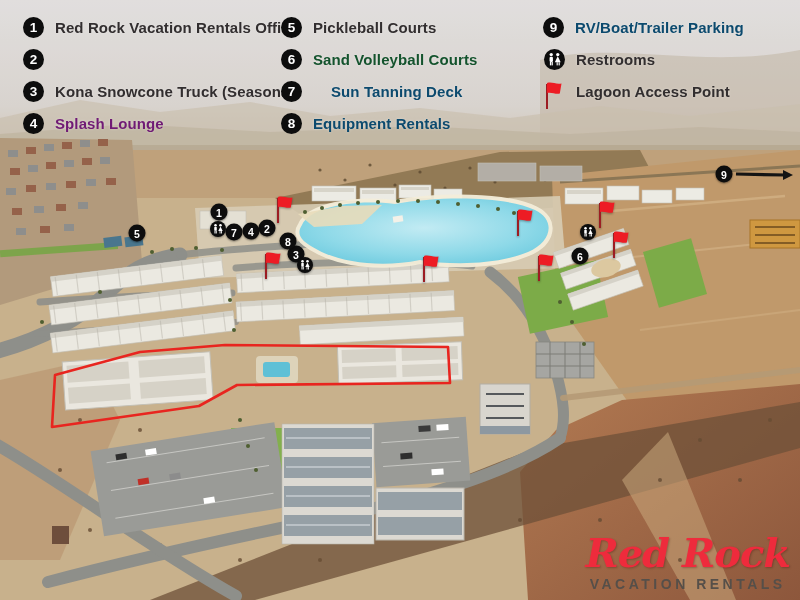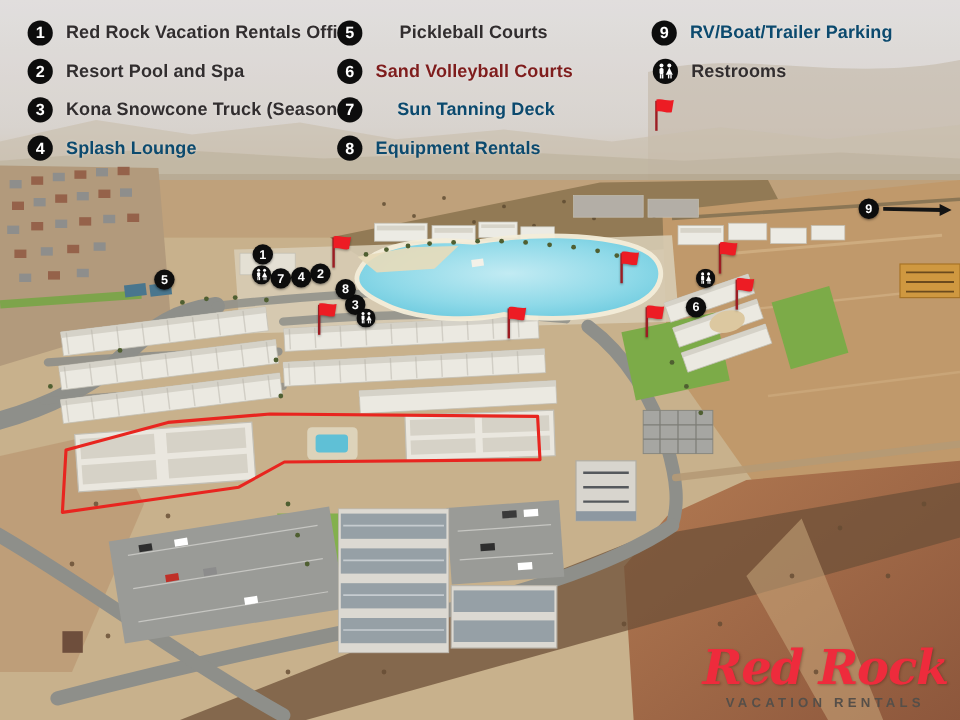--- a/index.html
+++ b/index.html
@@ -22,21 +22,21 @@
   .map-marker{position:absolute;width:17px;height:17px;border-radius:50%;display:flex;
               align-items:center;justify-content:center;font-size:10.5px;font-weight:bold;
               transform:translate(-50%,-50%);box-shadow:0 1px 2px rgba(0,0,0,.45);}
   .map-restroom{position:absolute;width:16px;height:16px;transform:translate(-50%,-50%);
                 filter:drop-shadow(0 1px 1px rgba(0,0,0,.4));}
   .map-flag{position:absolute;width:20px;height:30px;filter:drop-shadow(0 1px 1px rgba(0,0,0,.35));}
   #logo{position:absolute;right:10px;bottom:8px;text-align:center;}
   #logo .script{font-family:"DejaVu Serif",serif;font-style:italic;font-weight:bold;
                 font-size:40px;line-height:1;letter-spacing:-1px;
                 text-shadow:1px 1px 2px rgba(60,20,10,.3);}
-  #logo .sub{font-size:11px;letter-spacing:3.5px;margin-top:3px;font-weight:600;}
+  #logo .sub{font-size:14px;letter-spacing:3.5px;margin-top:3px;font-weight:600;}
 </style>
 </head>
 <body>
 
 <div id="stage">
 
   <svg id="scene" viewBox="0 0 800 600" preserveAspectRatio="none">
     <defs>
       <linearGradient id="sky" x1="0" y1="0" x2="0" y2="1">
         <stop offset="0" stop-color="#dcd9d8"></stop>
@@ -427,39 +427,38 @@
     </div>
 
   <div id="legend">
     <div class="legend-col" data-col="0">
         <div class="legend-item">
           <span class="badge" style="background: rgb(13, 13, 13); color: rgb(255, 255, 255);">1</span>
           <span class="legend-label" style="color: rgb(50, 46, 47);">Red Rock Vacation Rentals Office</span>
         </div>
         <div class="legend-item">
           <span class="badge" style="background: rgb(13, 13, 13); color: rgb(255, 255, 255);">2</span>
-          <span class="legend-label" style="color: rgb(50, 46, 47);">Resort Pool and Spa</span>
         </div>
         <div class="legend-item">
           <span class="badge" style="background: rgb(13, 13, 13); color: rgb(255, 255, 255);">3</span>
           <span class="legend-label" style="color: rgb(50, 46, 47);">Kona Snowcone Truck (Seasonal)</span>
         </div>
         <div class="legend-item">
           <span class="badge" style="background: rgb(13, 13, 13); color: rgb(255, 255, 255);">4</span>
-          <span class="legend-label" style="color: #0c4a6e;">Splash Lounge</span>
+          <span class="legend-label" style="color: #701a75;">Splash Lounge</span>
         </div>
       </div>
     <div class="legend-col" data-col="1">
         <div class="legend-item">
           <span class="badge" style="background: rgb(13, 13, 13); color: rgb(255, 255, 255);">5</span>
-          <span class="legend-label" style="color: rgb(50, 46, 47); margin-left: 20px;">Pickleball Courts</span>
+          <span class="legend-label" style="color: rgb(50, 46, 47);">Pickleball Courts</span>
         </div>
         <div class="legend-item">
           <span class="badge" style="background: rgb(13, 13, 13); color: rgb(255, 255, 255);">6</span>
-          <span class="legend-label" style="color: #7f1d1d;">Sand Volleyball Courts</span>
+          <span class="legend-label" style="color: #14532d;">Sand Volleyball Courts</span>
         </div>
         <div class="legend-item">
           <span class="badge" style="background: rgb(13, 13, 13); color: rgb(255, 255, 255);">7</span>
           <span class="legend-label" style="color: #0c4a6e; margin-left: 18px;">Sun Tanning Deck</span>
         </div>
         <div class="legend-item">
           <span class="badge" style="background: rgb(13, 13, 13); color: rgb(255, 255, 255);">8</span>
           <span class="legend-label" style="color: #0c4a6e;">Equipment Rentals</span>
         </div>
       </div>
@@ -486,20 +485,21 @@
           </span>
           <span class="legend-label" style="color: rgb(50, 46, 47); text-align: center;">Restrooms</span>
         </div>
         <div class="legend-item">
           <span class="licon legend-flag">
             <svg width="22" height="30" viewBox="0 0 20 30" style="overflow:visible">
      <line x1="3" y1="3" x2="3" y2="28" stroke="#9c1d23" stroke-width="2"></line>
      <path d="M3,2 C8,0.6 12,3.6 17.5,2.4 L15.8,12.6 C11.5,13.6 7.5,10.8 3,12 Z" fill="#ed1c24"></path>
    </svg>
           </span>
+          <span class="legend-label" style="color: rgb(50, 46, 47);">Lagoon Access Point</span>
         </div>
       </div>
   </div>
 
   <div id="logo">
     <div class="script" style="color: rgb(238, 43, 60);">Red Rock</div>
     <div class="sub" style="color: rgb(86, 79, 73);">VACATION RENTALS</div>
   </div>
 
 </div>

